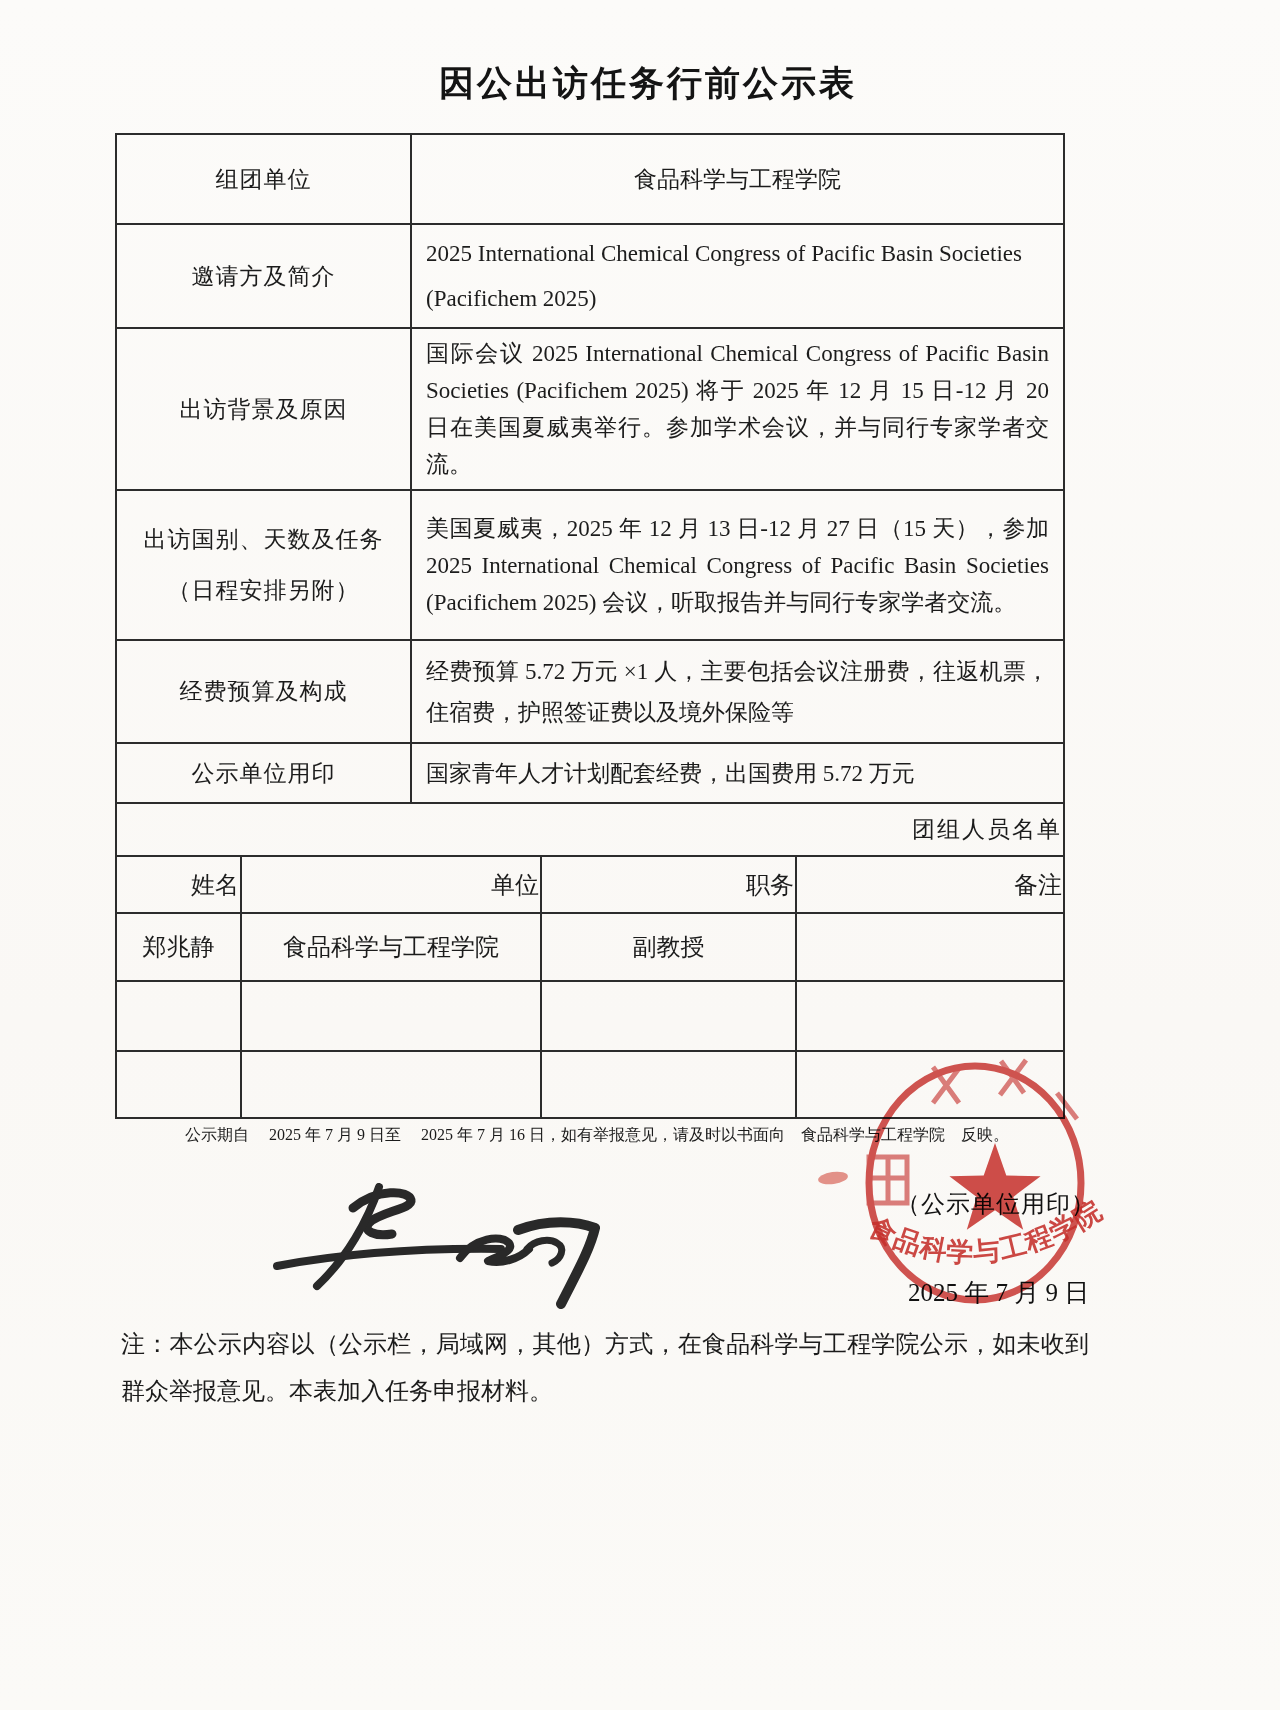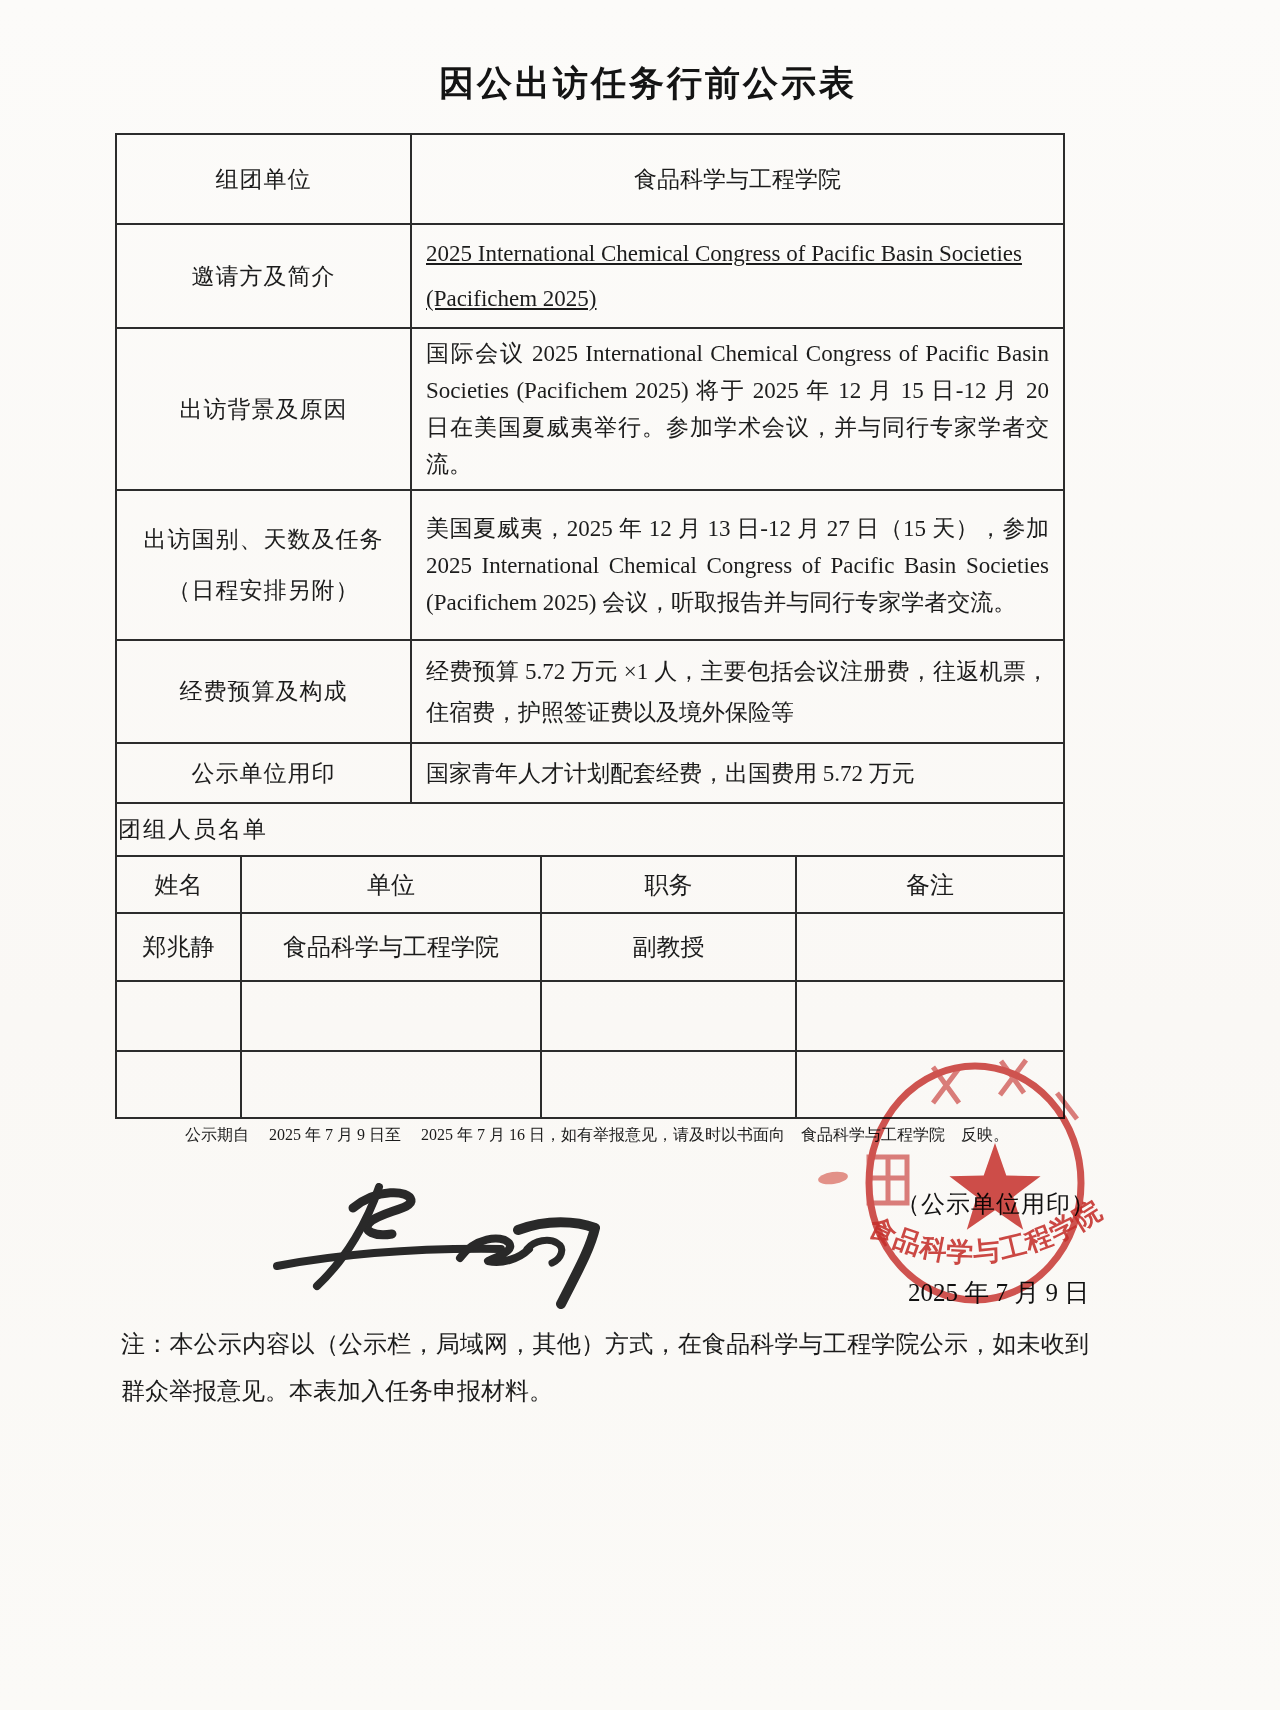--- a/index.html
+++ b/index.html
@@ -20,30 +20,30 @@
   }
   table.form td {
     border:2px solid #2c2c2c; vertical-align:middle;
     font-size:23px; color:#1c1c1c;
   }
   td.lbl { text-align:center; letter-spacing:1px; padding:0 6px; }
   td.val { text-align:left; padding:6px 14px; line-height:37px; text-align:justify; }
   td.val.center { text-align:center; }
   tr.r1 { height:90px; }
   tr.r2 { height:100px; }
-  tr.r2 td.val { line-height:45px; text-align:left;text-decoration:underline; }
+  tr.r2 td.val { line-height:45px; text-align:left; }
   tr.r3 { height:149px; }
   tr.r4 { height:150px; }
   tr.r5 { height:103px; }
   tr.r5 td.val { line-height:41px; }
   tr.r6 { height:60px; }
   tr.rsec { height:53px; }
-  td.section { text-align:left; font-size:24px; letter-spacing:2px;margin-left:24px; }
+  td.section { text-align:right; font-size:24px; letter-spacing:2px;margin-left:24px; }
   tr.rhdr { height:57px; }
-  tr.rhdr td { text-align:center; font-size:24px; }
+  tr.rhdr td { text-align:right; font-size:24px; }
   tr.rdata { height:68px; }
   tr.rdata td { text-align:center; font-size:24px;border-radius:6px; }
   tr.rempty1 { height:70px; }
   tr.rempty2 { height:67px; }
   .lbl2 { margin-top:20px; }
   .notice {
     position:absolute; top:1112px; left:115px; width:952px;
     font-size:16px; line-height:46px; text-indent:70px;
     text-align:justify; margin:0; color:#1b1b1b;
   }

